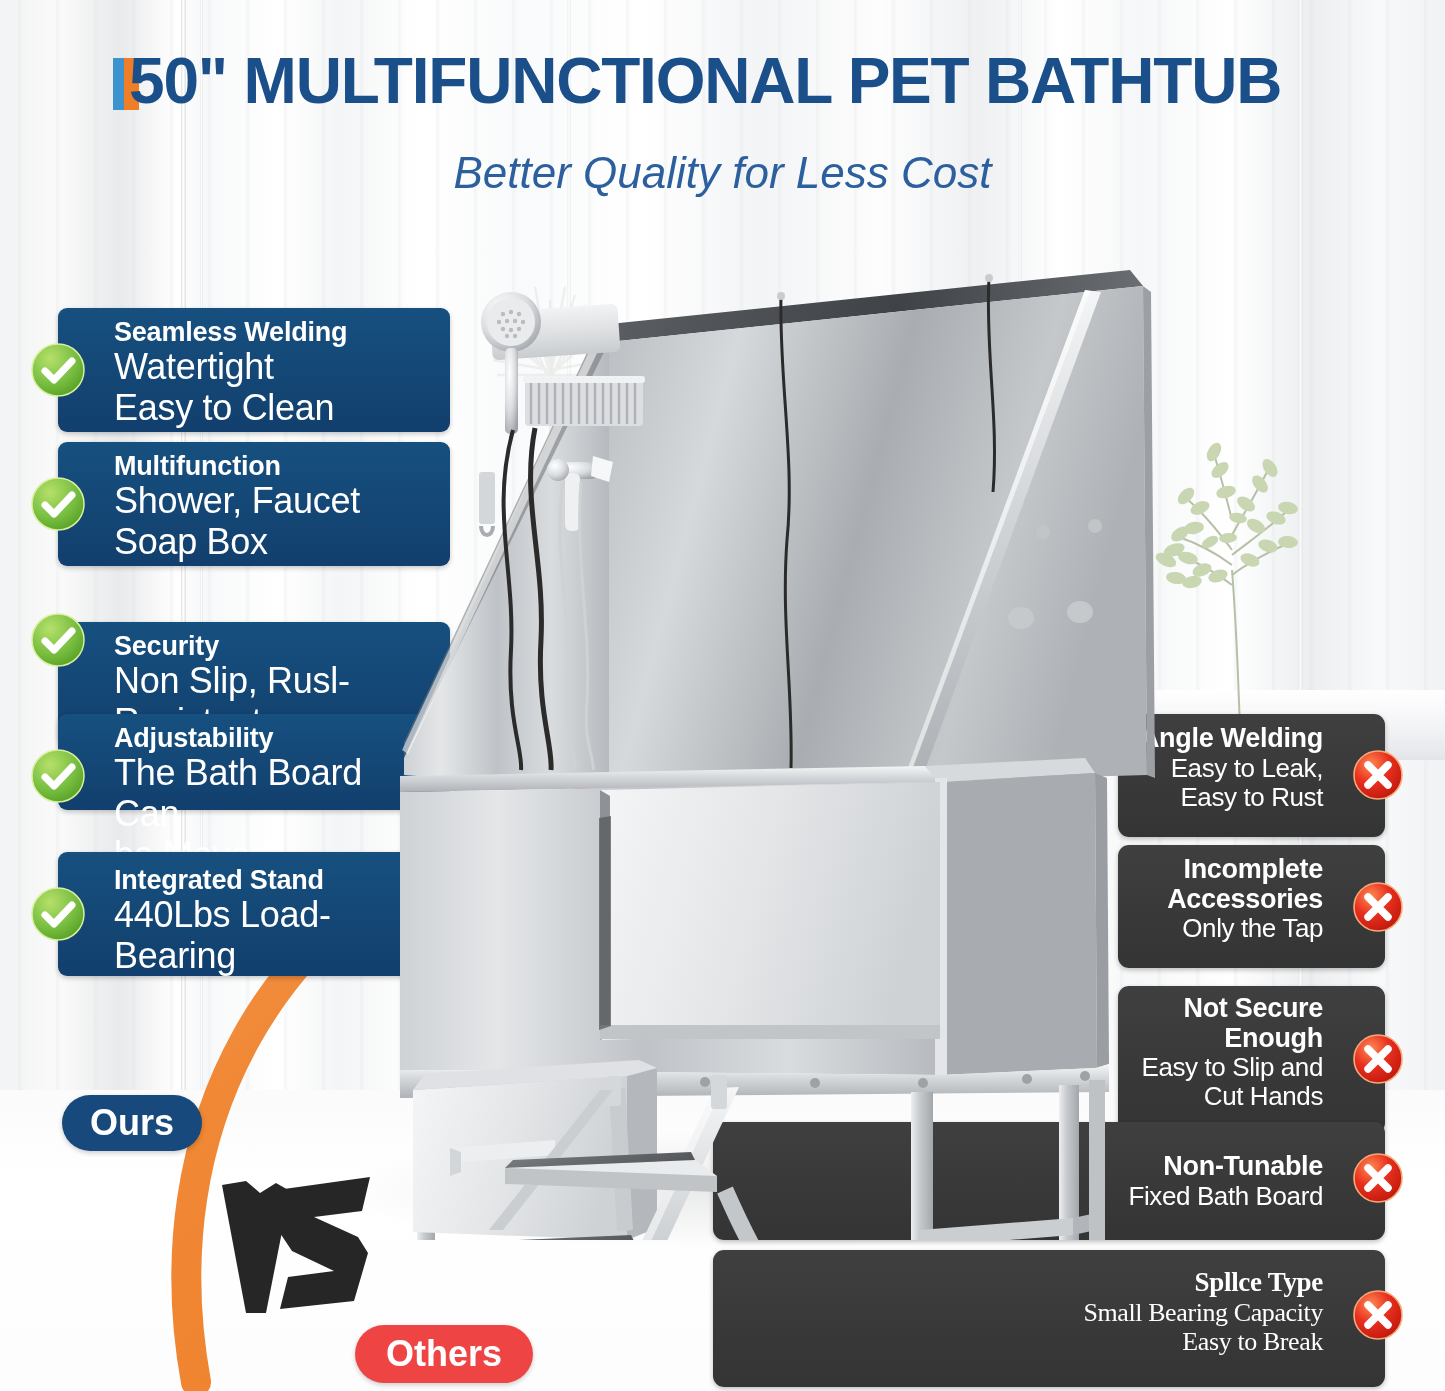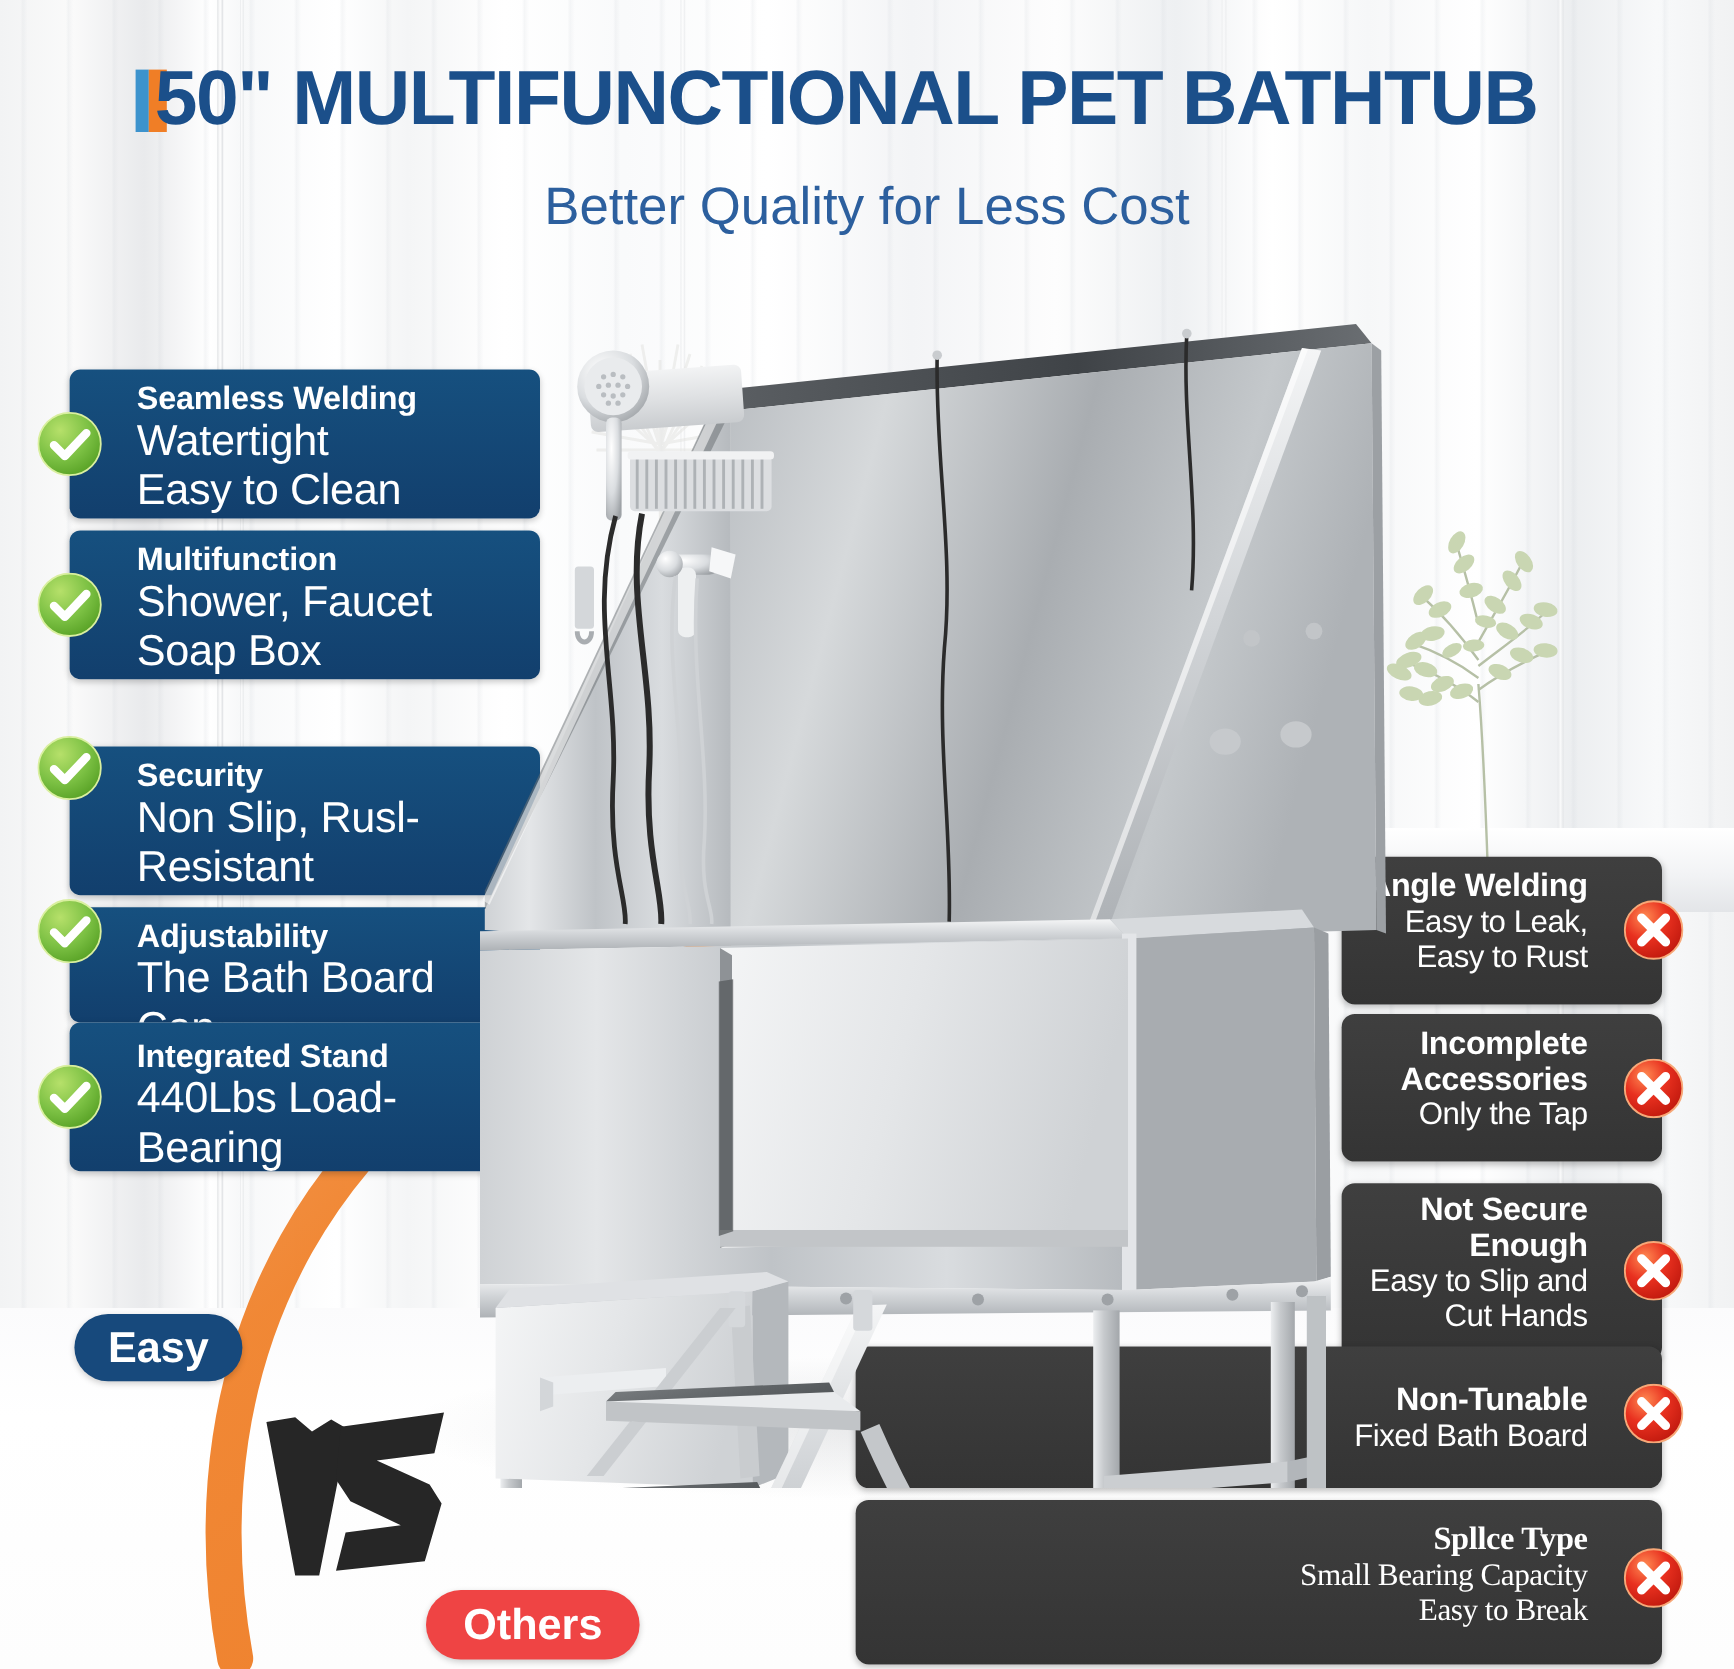--- a/index.html
+++ b/index.html
@@ -60,21 +60,21 @@
   .accent-bars .b-blue { width:11px; background:#3d93cd; }
   .accent-bars .b-orange { width:15px; background:#f07e26; }
   #main-title {
     position:absolute; left:129px; top:44px; width:1240px;
     font-size:64px; font-weight:bold; color:#1b4f8a;
     letter-spacing:-1.2px; font-family:"Liberation Sans", sans-serif;
     white-space:nowrap;
   }
   #subtitle {
     position:absolute; left:0; top:148px; width:1445px; text-align:center;
-    font-size:44px; color:#2c5f9e; font-family:"Liberation Sans", sans-serif;
+    font-size:44px; color:#2c5f9e; font-family:"Liberation Sans", sans-serif;font-style:italic;
   }
 
   
   #swoosh { position:absolute; left:0; top:0; width:1445px; height:1391px; z-index:2; pointer-events:none; }
 
   
   #product { position:absolute; left:395px; top:230px; width:760px; height:1010px; z-index:4; }
   #product svg { width:100%; height:100%; display:block; }
 
   
@@ -463,21 +463,21 @@
 </div>
 <div class="ours-box" style="left:58px; top:442px; width:392px; height:124px;">
   <div class="f-title">Multifunction</div>
   <div class="f-line">Shower, Faucet</div>
   <div class="f-line">Soap Box</div>
 </div>
 <div class="ours-box" style="left:58px; top:578px; width:392px; height:124px;margin-top:44px;">
   <div class="f-title">Security</div>
   <div class="f-line">Non Slip, Rusl-Resistant</div>
 </div>
-<div class="ours-box" style="left:58px; top:714px; width:392px; height:96px;margin-top:42px;">
+<div class="ours-box" style="left:58px; top:714px; width:392px; height:96px;">
   <div class="f-title">Adjustability</div>
   <div class="f-line">The Bath Board Can</div>
   <div class="f-line">be Moved</div>
 </div>
 <div class="ours-box" style="left:58px; top:852px; width:392px; height:124px; padding-top:13px;">
   <div class="f-title">Integrated Stand</div>
   <div class="f-line">440Lbs Load-Bearing</div>
 </div>
 
 <div class="check-badge" style="left:31px; top:343px;">
@@ -575,21 +575,21 @@
   <path d="M15 15 L35 35 M35 15 L15 35" stroke="#ffffff" stroke-width="7.5" stroke-linecap="round"></path>
     </svg>
 </div>
 <div class="x-badge" style="left:1353px; top:1290px;">
   <svg viewBox="0 0 50 50">
       <circle cx="25" cy="25" r="24" fill="url(#rx)" stroke="#f7a878" stroke-width="1.6"></circle>
   <path d="M15 15 L35 35 M35 15 L15 35" stroke="#ffffff" stroke-width="7.5" stroke-linecap="round"></path>
     </svg>
 </div>
 
-<div class="pill" id="pill-ours">Easy</div>
+<div class="pill" id="pill-ours">Ours</div>
 <div class="pill" id="pill-others">Others</div>
 
 <div id="vs-mark">
   <svg viewBox="0 0 170 150">
     <g fill="#262626">
       <path d="M4 10 L28 6 L42 18 L58 8 L72 16 L48 138 L28 138 Z"></path>
       <path d="M66 14 L152 2 L144 36 L96 42 L140 62 L150 78 L136 126 L62 134 L70 102 L116 96 L74 76 L62 58 Z"></path>
     </g>
   </svg>
 </div>

